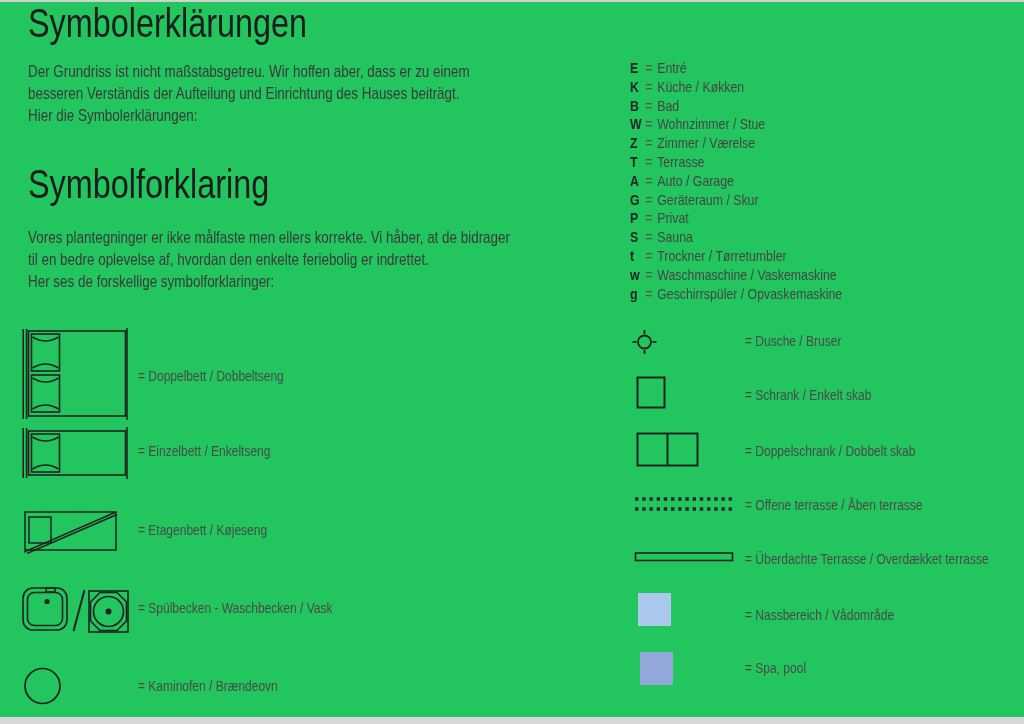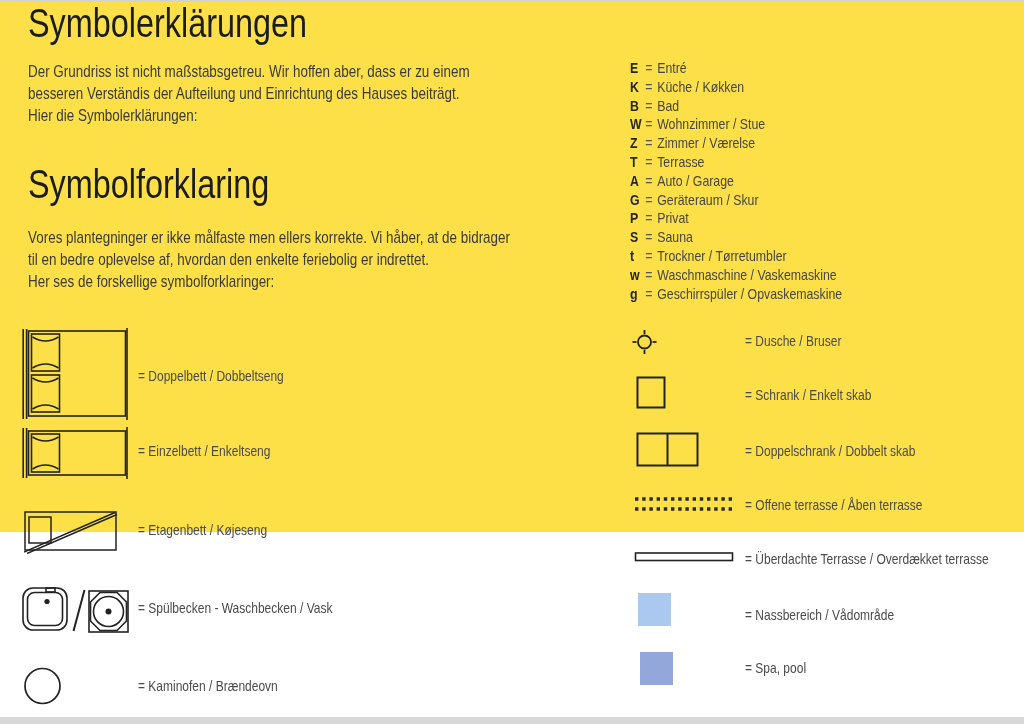--- a/index.html
+++ b/index.html
@@ -1,18 +1,18 @@
 <!DOCTYPE html>
 <html><head>
 <meta charset="utf-8">
 <style>
   html,body{margin:0;padding:0;}
   body{width:1024px;height:724px;background:#fff;overflow:hidden;
        font-family:"Liberation Sans", sans-serif;}
-  .page{position:relative;width:1024px;height:532px;background:#fde047;}
+  .page{position:relative;width:1024px;height:724px;background:#22c55e;}
   .edge{position:absolute;left:0;width:1024px;}
   .edge.top{top:0;height:2px;background:#d2d2d2;}
   .edge.bottom{top:717px;height:7px;background:#d8d8d8;}
 
   .abs{position:absolute;}
   .cond{transform:scaleX(0.79);transform-origin:0 0;}
   h1.title{margin:0;font-size:41px;line-height:45px;font-weight:400;
            color:#1c1c1c;white-space:nowrap;letter-spacing:0;}
   p.para{margin:0;font-size:17px;line-height:22px;color:#3a3a3a;
          white-space:pre-line;}

